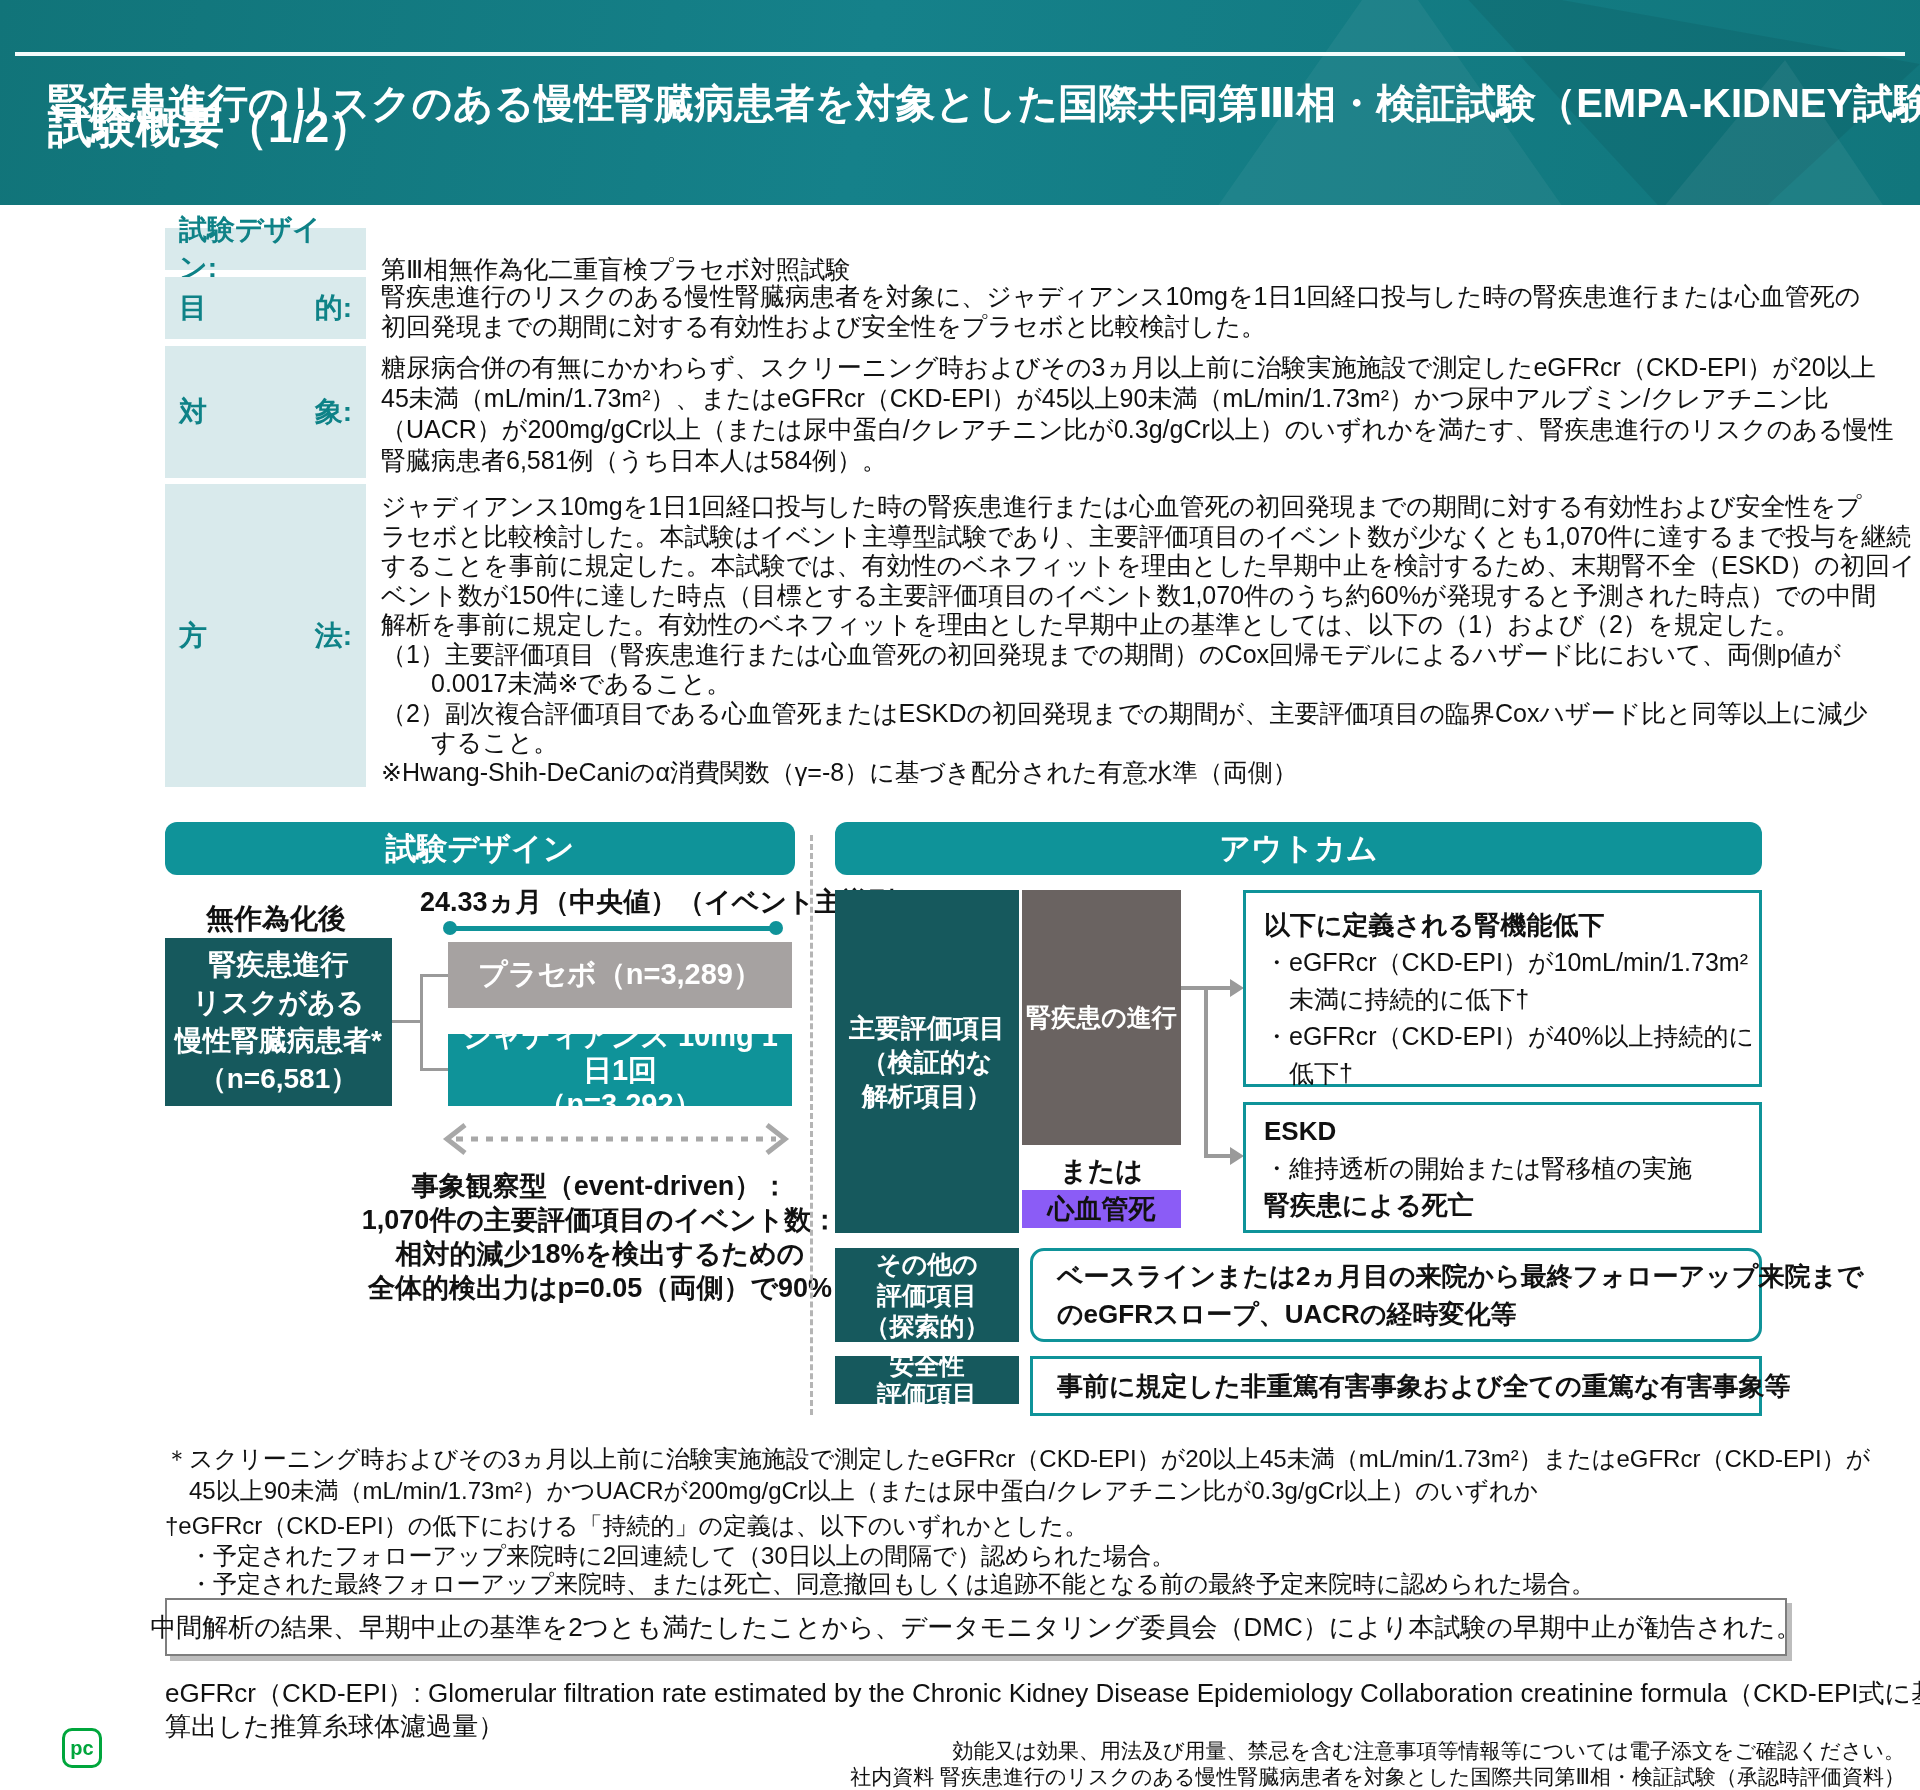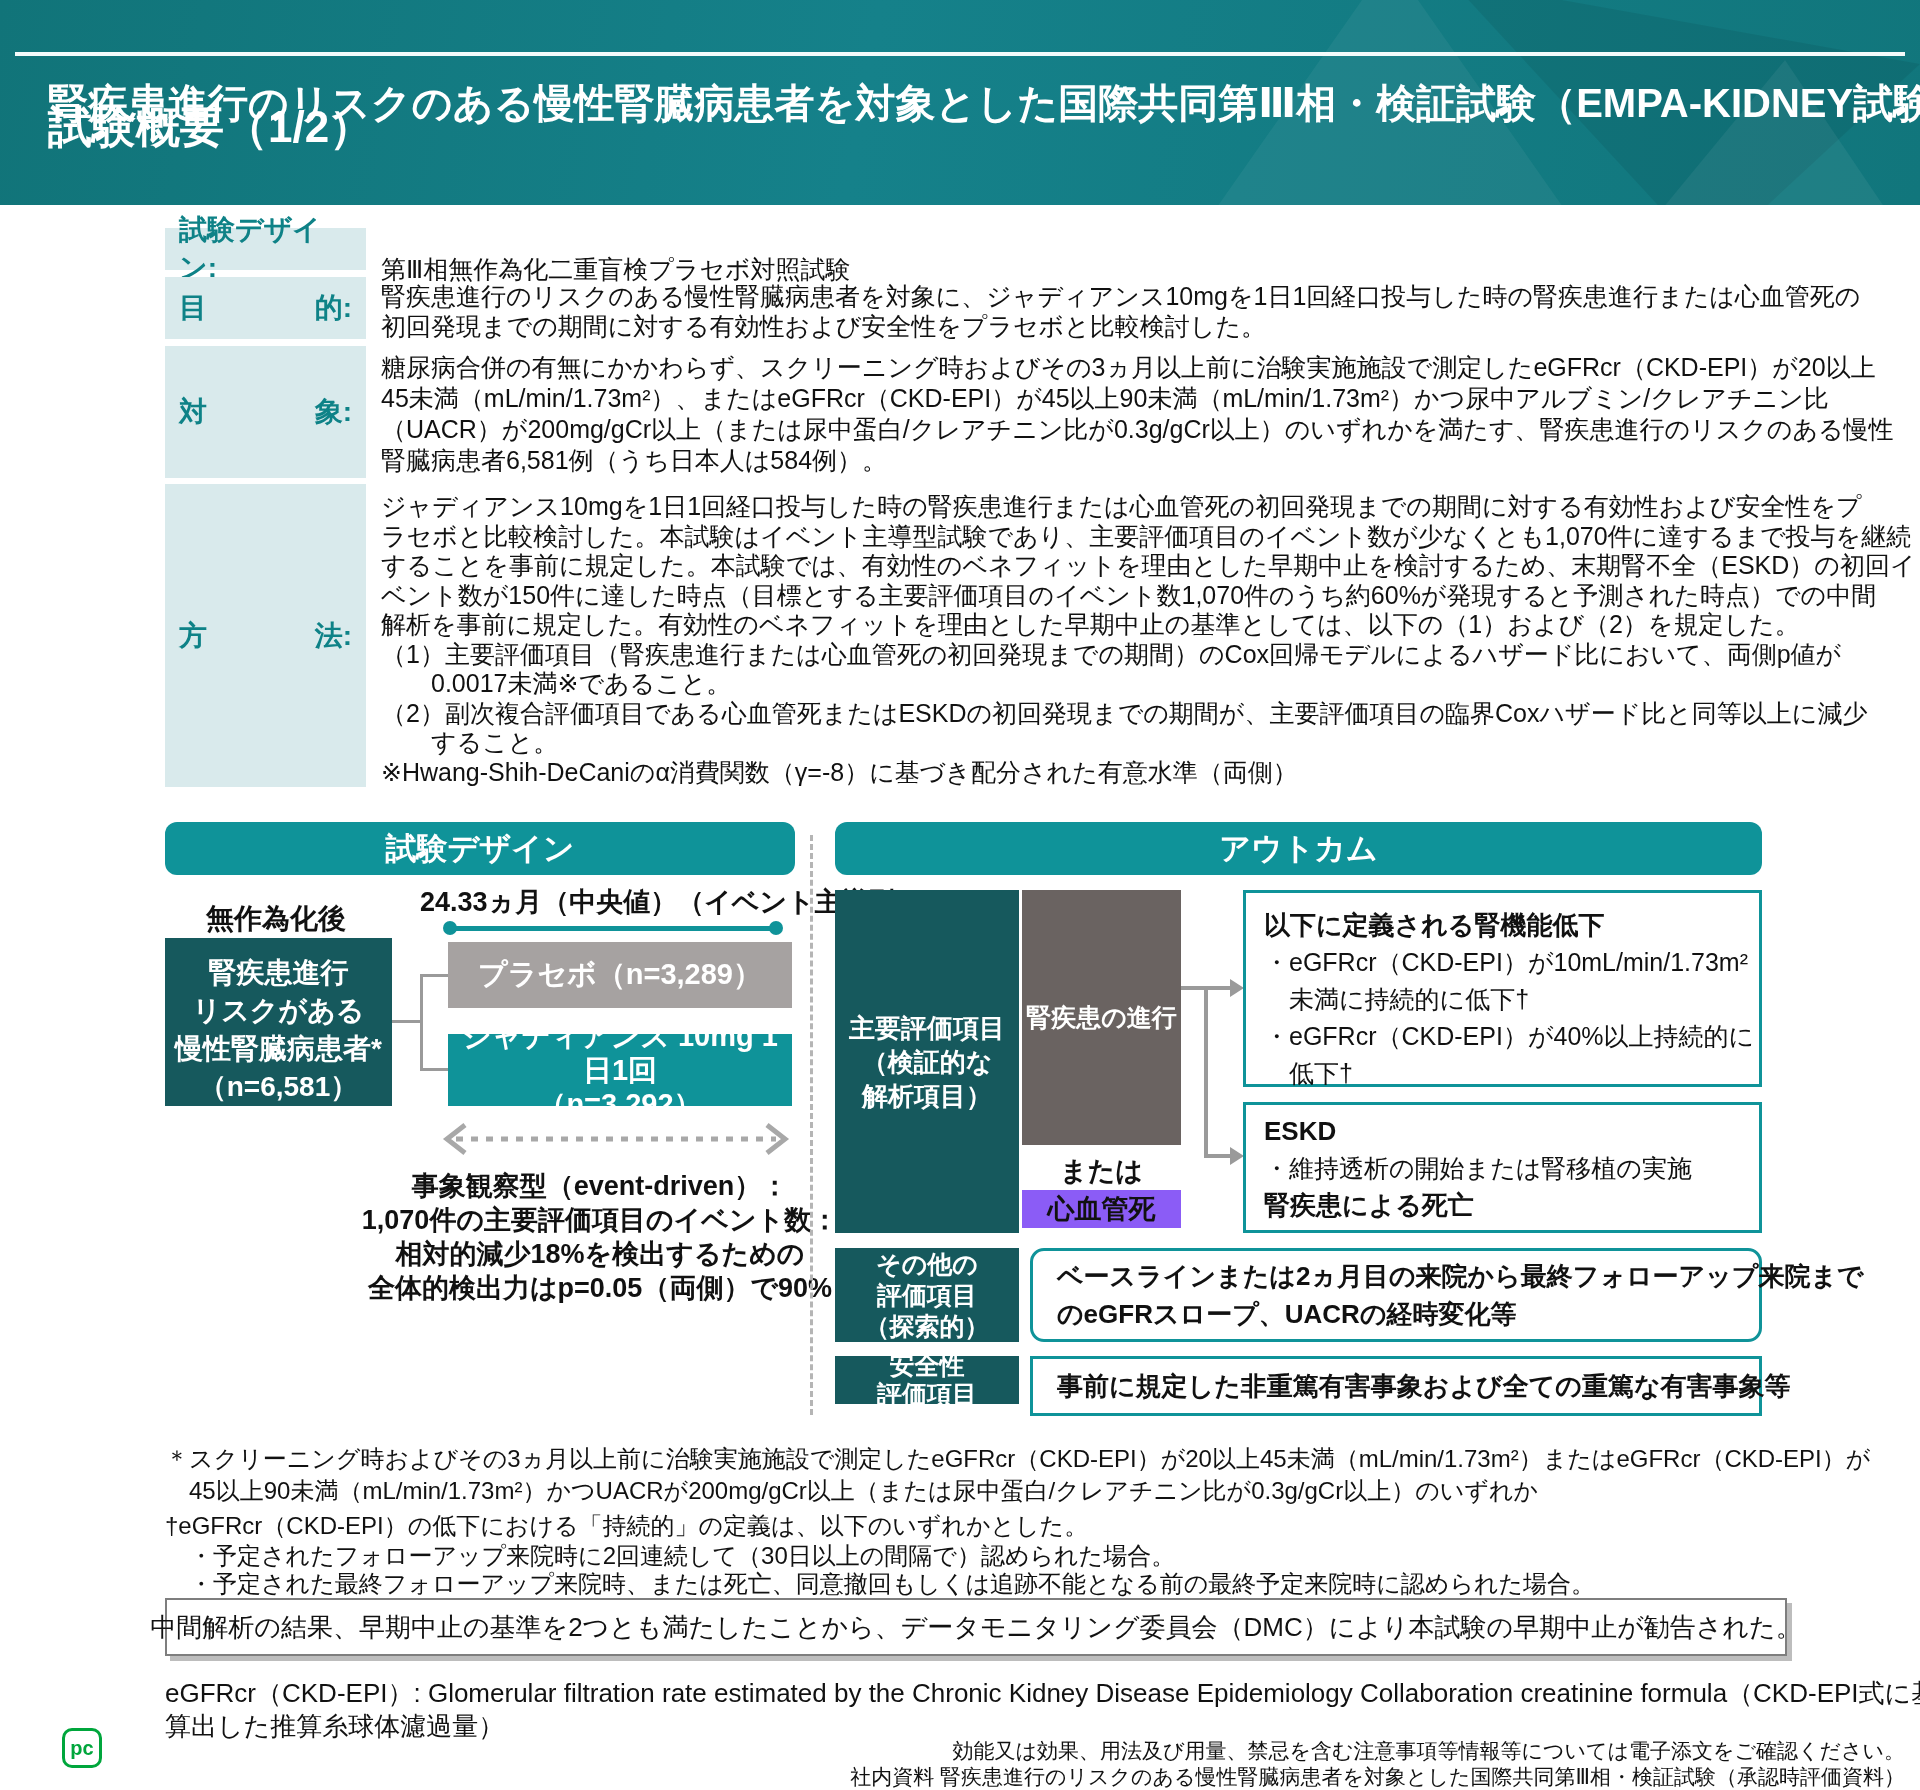--- a/index.html
+++ b/index.html
@@ -111,21 +111,21 @@
     <span>試験デザイン</span>
   </div>
 
   <div class="blacktext" style="left:206px;top:900px;font-size:28px;">無作為化後</div>
   <div class="blacktext" style="left:420px;top:884px;font-size:27px;">24.33ヵ月（中央値）（イベント主導型）</div>
 
   <div class="tl-line" style="left:450px;top:926px;width:326px;"></div>
   <div class="dot" style="left:443px;top:921px;"></div>
   <div class="dot" style="left:769px;top:921px;"></div>
 
-  <div class="boxdark" style="left:165px;top:938px;width:227px;height:168px;font-size:28px;line-height:38px;justify-content:flex-end;">
+  <div class="boxdark" style="left:165px;top:938px;width:227px;height:168px;font-size:28px;line-height:38px;">
     <div>腎疾患進行</div>
     <div>リスクがある</div>
     <div>慢性腎臓病患者*</div>
     <div>（n=6,581）</div>
   </div>
 
   <div class="conn" style="left:392px;top:1020px;width:28px;height:3px;"></div>
   <div class="conn" style="left:420px;top:974px;width:3px;height:96px;"></div>
   <div class="conn" style="left:420px;top:974px;width:28px;height:3px;"></div>
   <div class="conn" style="left:420px;top:1068px;width:28px;height:3px;"></div>

